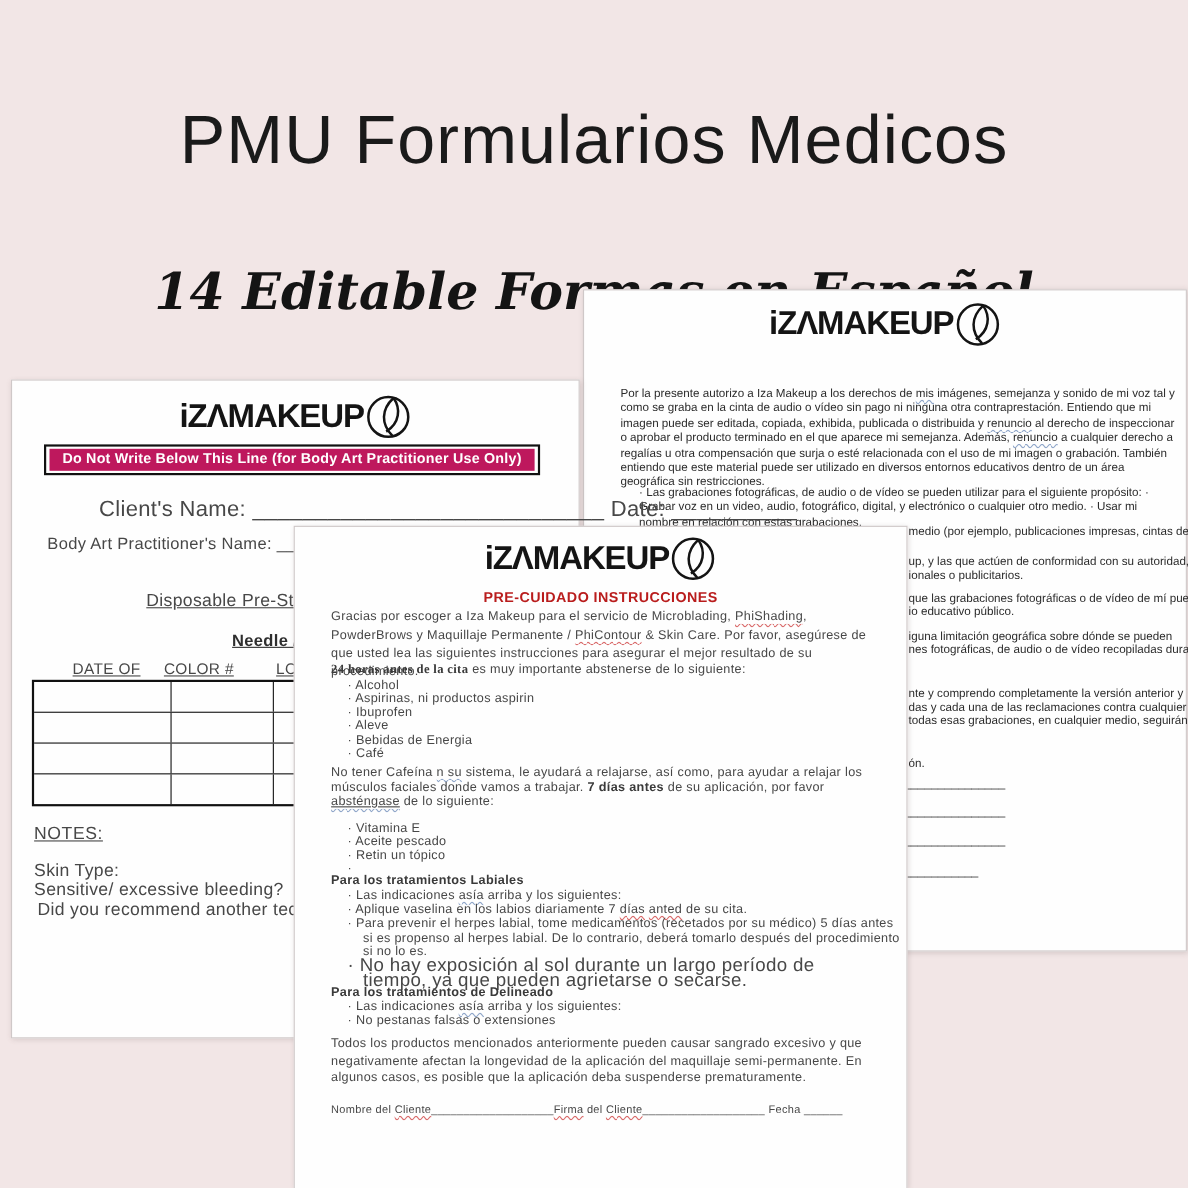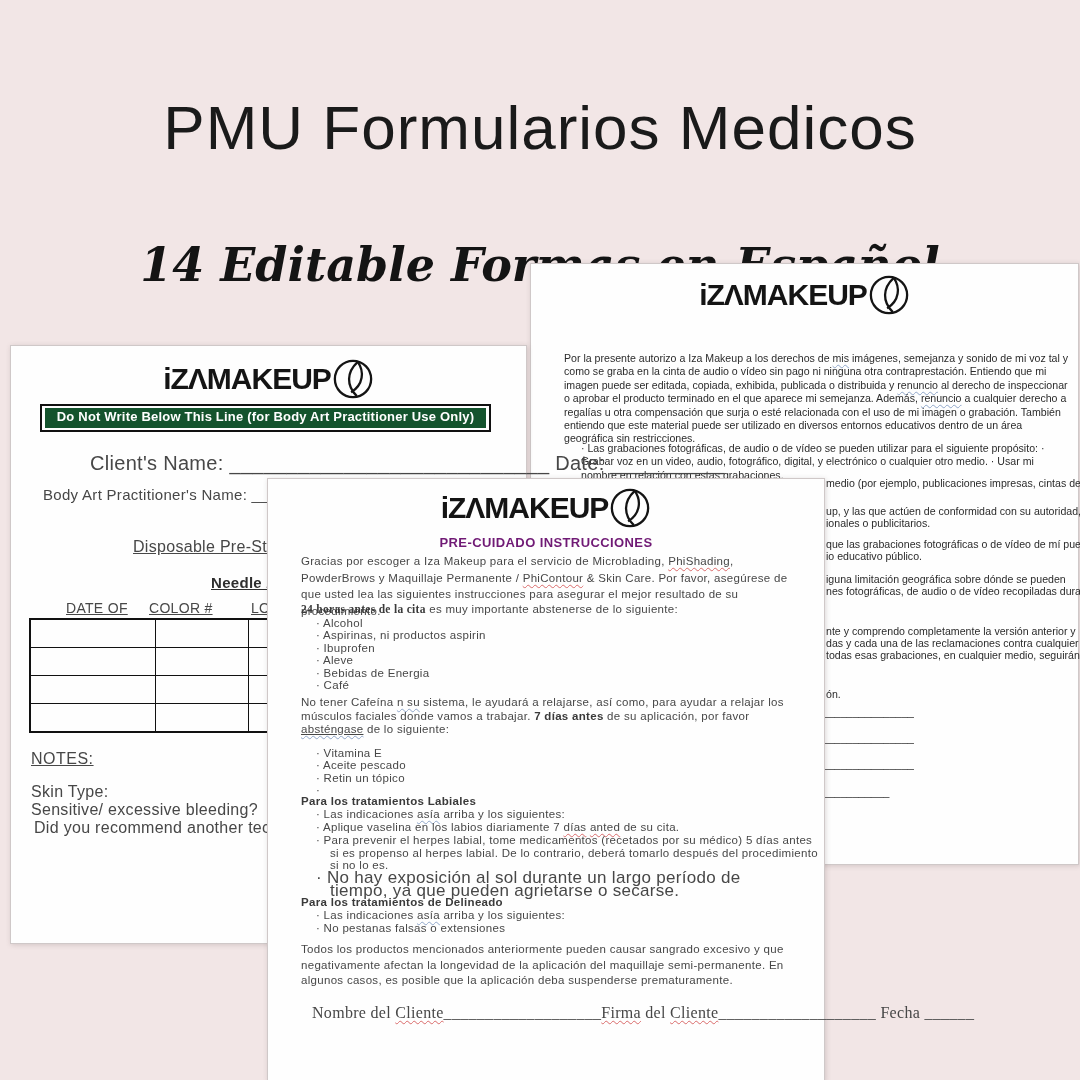--- a/index.html
+++ b/index.html
@@ -20,21 +20,21 @@
   
   .cg{color:#474747;letter-spacing:.3px;}
   .b{font-weight:700;}
   .u{text-decoration:underline;}
   .wred{text-decoration-line:underline;text-decoration-style:wavy;
         text-decoration-color:#d96a6a;text-decoration-thickness:1px;text-underline-offset:2px;}
   .wblue{text-decoration-line:underline;text-decoration-style:wavy;
          text-decoration-color:#8fa6c9;text-decoration-thickness:1px;text-underline-offset:2px;}
   
   .banner-box{display:flex;border:2px solid #111;}
-  .banner-inner{margin:2px auto;background:#14532d;color:#fff;font-weight:700;
+  .banner-inner{margin:2px auto;background:#be185d;color:#fff;font-weight:700;
                 font-size:13px;padding:1px 12px;letter-spacing:.2px;white-space:nowrap;}
   .tbl{border:2px solid #111;}
   .tbl-row{height:27px;border-top:1px solid #111;position:relative;}
   .tbl-row:first-child{border-top:none;}
   .tbl-col{position:absolute;top:0;bottom:0;width:1px;background:#111;}
   
   .cal{color:#2b2b2b;font-size:10.6px;line-height:13.4px;}
   .frag{position:absolute;left:295px;white-space:nowrap;color:#2b2b2b;font-size:10.6px;}
   .sigline{position:absolute;left:285px;white-space:nowrap;color:#2b2b2b;font-size:11px;}
   .fsmall{font-size:11.5px;line-height:16.5px;}
@@ -134,21 +134,21 @@
 
   <div class="doc" style="left:267px;top:478px;width:556px;height:602px;z-index:3;">
     <div class="abs logo" style="left:0;top:8px;width:556px;">
       <span class="logo-text">iZΛMAKEUP</span>
       <svg class="logo-mark" viewBox="0 0 44 44">
         <circle cx="22" cy="22" r="19" fill="none" stroke="#141414" stroke-width="2.4"></circle>
         <path d="M27 4 C15 15 15 29 26 40" fill="none" stroke="#141414" stroke-width="2.4"></path>
         <path d="M27 4 C34 14 33 28 20 36" fill="none" stroke="#141414" stroke-width="2.4"></path>
       </svg>
     </div>
-    <div class="abs cg b" style="left:0;top:56px;width:556px;text-align:center;font-size:13px;color:#701a75;letter-spacing:.4px;">PRE-CUIDADO INSTRUCCIONES</div>
+    <div class="abs cg b" style="left:0;top:56px;width:556px;text-align:center;font-size:13px;color:#b91c1c;letter-spacing:.4px;">PRE-CUIDADO INSTRUCCIONES</div>
 
     <div class="abs cg fsmall" style="left:33px;top:74px;width:500px;">
       <span>Gracias por escoger a Iza Makeup para el servicio de Microblading, </span><span class="wred">PhiShading</span><span>, PowderBrows y Maquillaje Permanente / </span><span class="wred u">PhiContour</span><span> &amp; Skin Care. Por favor, asegúrese de que usted lea las siguientes  instrucciones para asegurar el mejor resultado de su procedimiento.</span>
     </div>
 
     <div class="abs cg" style="left:33px;top:124px;font-size:11.5px;white-space:nowrap;">
       <span class="b" style="color:#3a3a3a;font-family:Liberation Serif, serif;">24 horas antes de la cita</span><span> es muy importante abstenerse de lo siguiente:</span>
     </div>
     <div class="abs cg" style="left:48px;top:138px;font-size:11.5px;line-height:12.4px;">
       <div>· Alcohol</div>
@@ -181,18 +181,18 @@
     <div class="abs cg" style="left:48px;top:393px;width:470px;font-size:17px;line-height:12.6px;padding-left:14px;text-indent:-14px;">· No hay exposición al sol durante un largo período de tiempo, ya que pueden agrietarse o secarse.</div>
 
     <div class="abs cg b" style="left:33px;top:417px;font-size:11.5px;color:#3a3a3a;">Para los tratamientos de Delineado</div>
     <div class="abs cg" style="left:48px;top:430px;font-size:11.5px;white-space:nowrap;">
       <span>· Las indicaciones </span><span class="wblue">asía</span><span> arriba y los siguientes:</span>
     </div>
     <div class="abs cg" style="left:48px;top:443px;font-size:11.5px;white-space:nowrap;">· No pestanas falsas o extensiones</div>
 
     <div class="abs cg" style="left:33px;top:463px;width:505px;font-size:11.5px;line-height:15.5px;">Todos los productos mencionados anteriormente pueden causar sangrado excesivo y que negativamente afectan la longevidad de la aplicación del maquillaje semi-permanente. En algunos casos, es posible que la aplicación deba suspenderse prematuramente.</div>
 
-    <div class="abs cg" style="left:44px;top:525px;font-size:16px;white-space:nowrap;font-family:Liberation Serif, serif;">
+    <div class="abs cg" style="left:33px;top:525px;font-size:10px;white-space:nowrap;">
       <span>Nombre del </span><span class="wred">Cliente</span><span>___________________</span><span class="wred">Firma</span><span> del </span><span class="wred">Cliente</span><span>___________________</span><span> Fecha ______</span>
     </div>
   </div>
 
 </div>
 
 </body></html>

